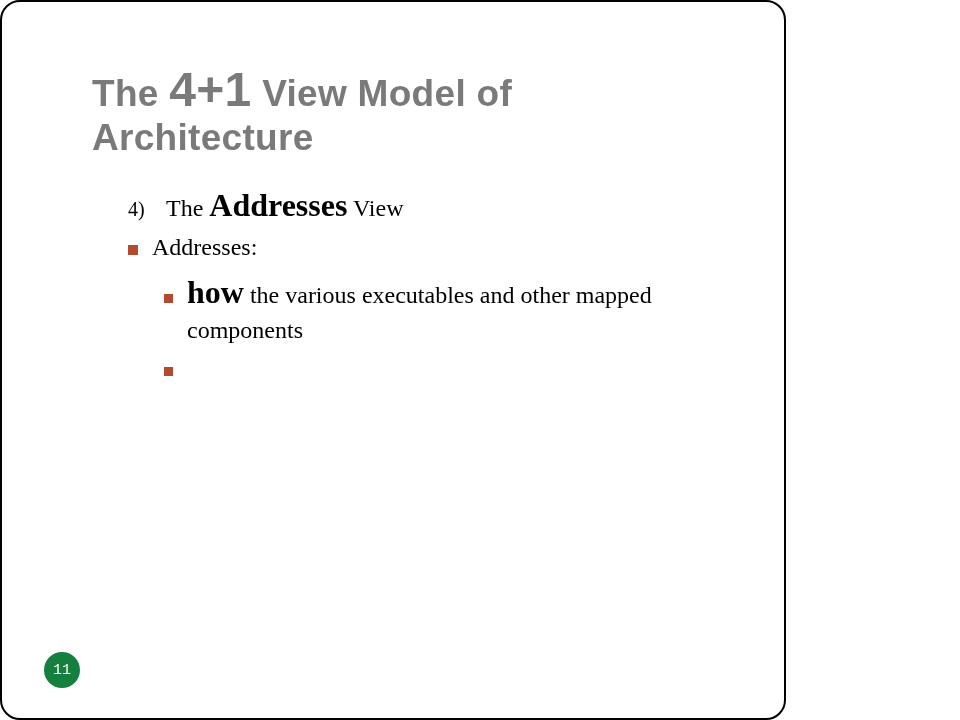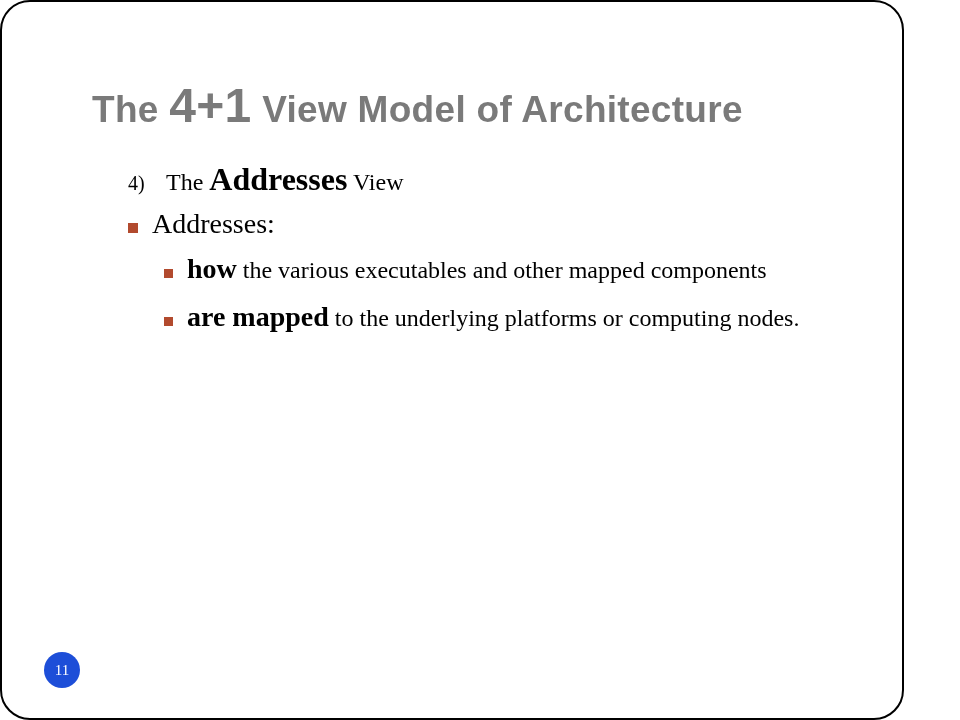--- a/index.html
+++ b/index.html
@@ -1,24 +1,24 @@
 <!DOCTYPE html>
 <html><head>
 <meta charset="utf-8">
 <style>
   * { margin: 0; padding: 0; box-sizing: border-box; }
   html, body { width: 960px; height: 720px; font-family: Georgia, 'Times New Roman', serif; background: #fff; }
   .slide {
-    width: 904px;
+    width: 786px;
     height: 720px;
     background: #fff;
     position: relative;
-    padding: 76px 60px 40px 60px;
+    padding: 60px 60px 40px 60px;
     border: 2px solid #000;
-    border-radius: 30px;
+    border-radius: 20px;
   }
   .title {
     font-family: Arial, Helvetica, sans-serif;
     font-weight: bold;
     color: #7a7a7a;
     font-size: 37px;
     margin-bottom: 28px;
     margin-left: 30px;
     letter-spacing: 0.3px;
   }
@@ -39,36 +39,36 @@
   }
   .item-l1 .num {
     font-size: 20px;
     min-width: 24px;
   }
   .item-l1 .lbl .strong1 {
     font-size: 32px;
     font-weight: bold;
   }
   .item-l2 {
-    font-size: 28px;
+    font-size: 24px;
     margin: 8px 0 8px 26px;
     display: flex;
     align-items: baseline;
     gap: 14px;
   }
   .item-l3 {
     font-size: 24px;
     margin: 10px 0 10px 62px;
     display: flex;
     align-items: baseline;
     gap: 14px;
     line-height: 1.35;
   }
   .item-l3 .lbl .strong2 {
-    font-size: 28px;
+    font-size: 32px;
     font-weight: bold;
     margin-top: 35px;
   }
   .bullet-sq {
     width: 10px;
     height: 10px;
     background: #b24a2e;
     flex: 0 0 auto;
     margin-top: 10px;
   }
@@ -76,23 +76,23 @@
     width: 9px;
     height: 9px;
   }
   .slide-number {
     position: absolute;
     left: 42px;
     bottom: 30px;
     width: 36px;
     height: 36px;
     border-radius: 50%;
-    background: #1d4ed8;
+    background: #15803d;
     color: #fff;
-    font-family: Liberation Serif, serif;
+    font-family: Liberation Mono, monospace;
     font-size: 15px;
     display: flex;
     align-items: center;
     justify-content: center;
   }
 </style>
 </head>
 <body>
 
 <div class="slide">
@@ -117,23 +117,20 @@
 
     <div class="item-l3">
       <span class="bullet-sq sm"></span>
       <span class="lbl">
         <span class="strong2">how</span><span> the various executables and other mapped components</span>
       </span>
     </div>
 
     <div class="item-l3">
       <span class="bullet-sq sm"></span>
-      <span class="lbl">
-        <span class="strong2">are mapped</span><span> to the underlying platforms or computing nodes.</span>
-      </span>
     </div>
 
   </div>
 
   <div class="slide-number">
     <span>11</span>
   </div>
 
 </div>
 

